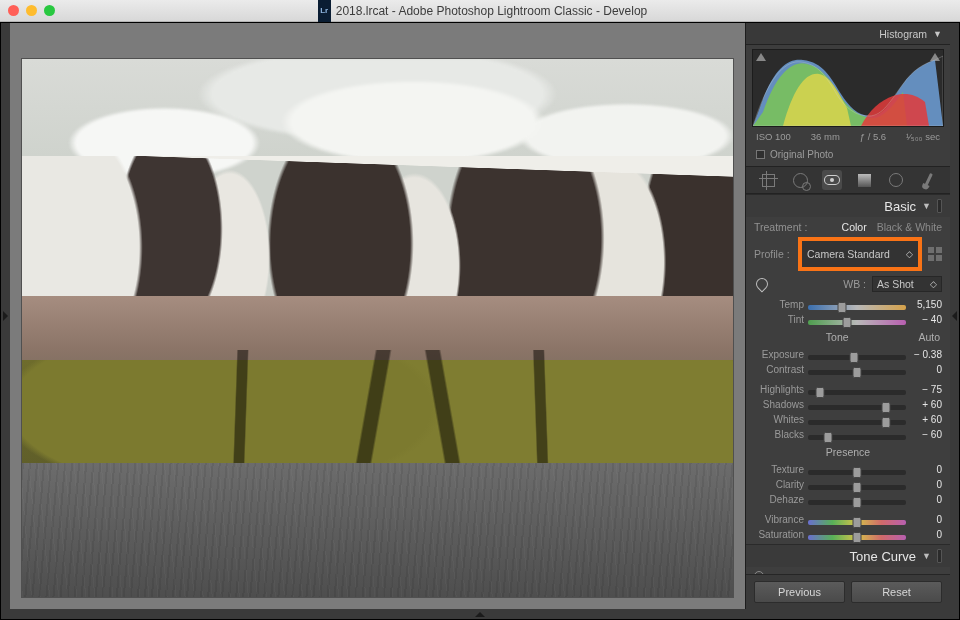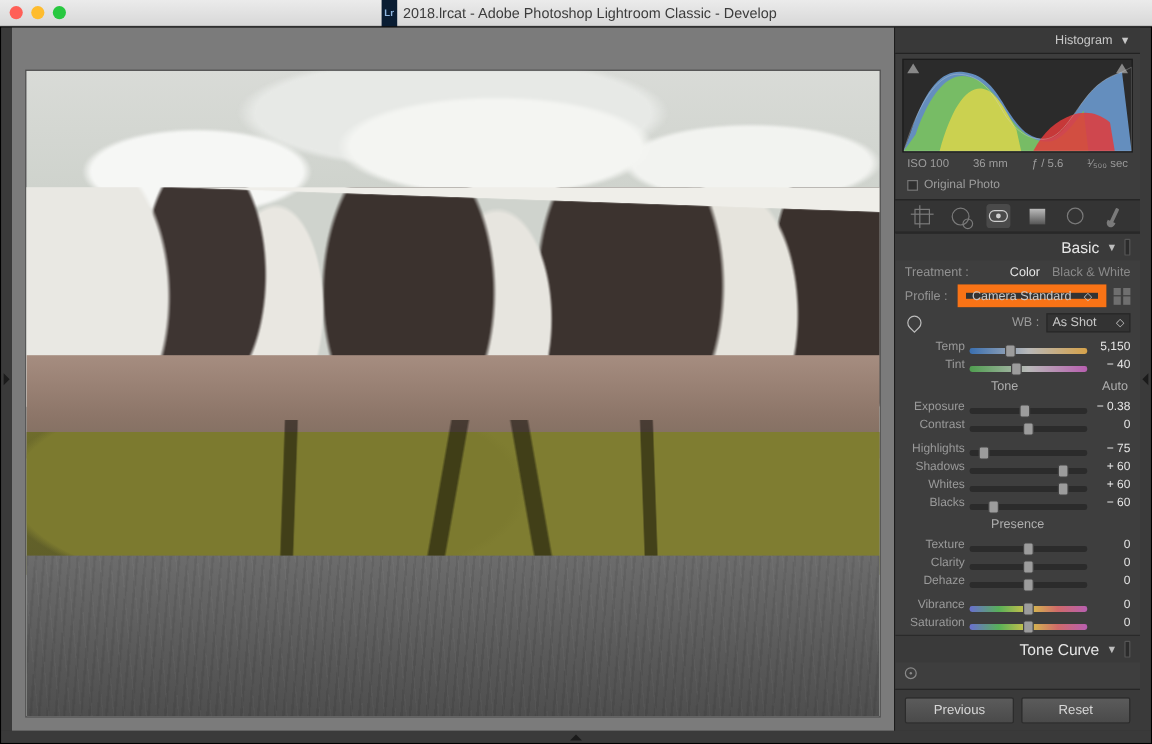--- a/index.html
+++ b/index.html
@@ -111,21 +111,21 @@
   .sec-head{display:flex;align-items:center;justify-content:flex-end;height:22px;padding:0 8px;color:var(--txt-bright);font-size:13px;background:#3a3a3a;}
   .sec-head .tri{margin-left:6px;font-size:9px;color:#bdbdbd;}
   .sec-head .switch{width:5px;height:14px;background:#2b2b2b;border:1px solid #555;margin-left:6px;border-radius:1px;}
   .rowpad{padding:4px 8px;}
   .treatment{display:flex;align-items:center;gap:10px;font-size:10.5px;}
   .treatment .lbl{color:#929292;}
   .treatment .opt{color:var(--txt-bright);cursor:default;}
   .treatment .opt.dim{color:#8a8a8a;}
   .profile-row{display:flex;align-items:center;gap:6px;margin-top:4px;}
   .profile-row .lbl{color:#929292;font-size:10.5px;width:38px;}
-  .profile-sel{flex:1;height:19px;background:#333;border:7px solid #f97316;color:var(--txt);font-size:10.5px;display:flex;align-items:center;padding:0 5px;justify-content:space-between;}
+  .profile-sel{flex:1;height:34px;background:#333;border:4px solid #f97316;color:var(--txt);font-size:10.5px;display:flex;align-items:center;padding:0 5px;justify-content:space-between;}
   .grid4{width:14px;height:14px;display:grid;grid-template-columns:1fr 1fr;grid-template-rows:1fr 1fr;gap:1.5px;}
   .grid4 span{background:#6f6f6f;}
   .wb-row{display:flex;align-items:center;gap:6px;margin:5px 0 3px;}
   .eyedrop{width:16px;height:16px;position:relative;}
   .eyedrop::before{content:"";position:absolute;left:2px;top:2px;width:10px;height:10px;border:1.5px solid #bcbcbc;border-radius:50% 50% 50% 0;transform:rotate(-45deg);}
   .wb-label{flex:1;text-align:right;color:#9a9a9a;font-size:10.5px;}
   .wb-sel{width:70px;height:16px;background:#333;border:1px solid #272727;color:var(--txt);font-size:10.5px;display:flex;align-items:center;justify-content:space-between;padding:0 4px;}
   
   .slider-row{display:flex;align-items:flex-end;height:15px;gap:4px;}
   .slider-row .sl-lbl{width:50px;text-align:right;color:#9a9a9a;font-size:10px;}

